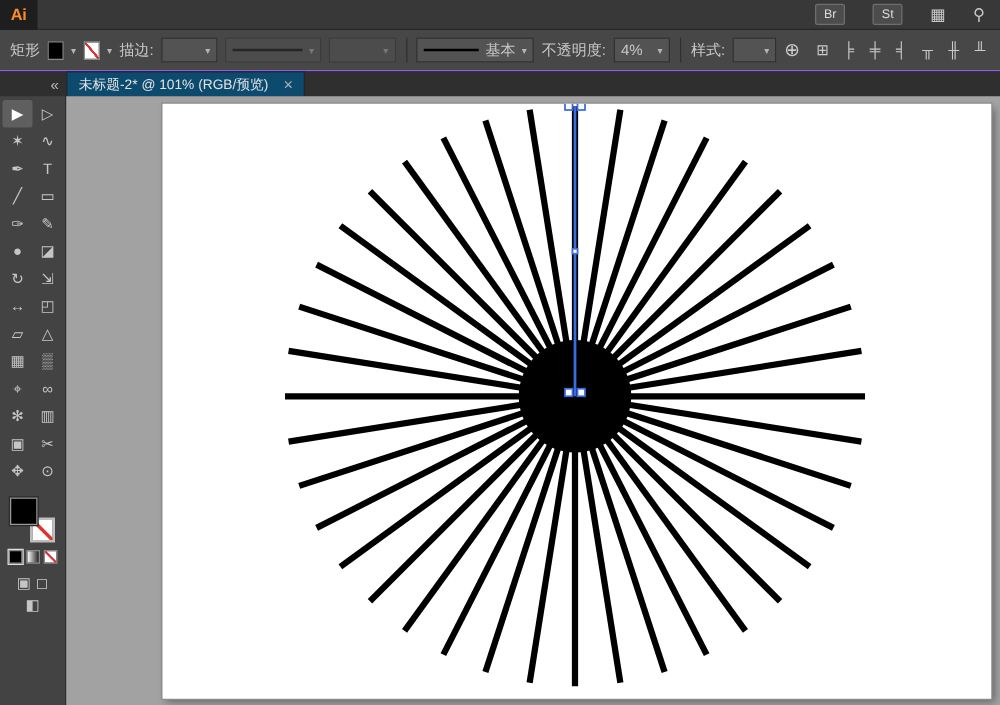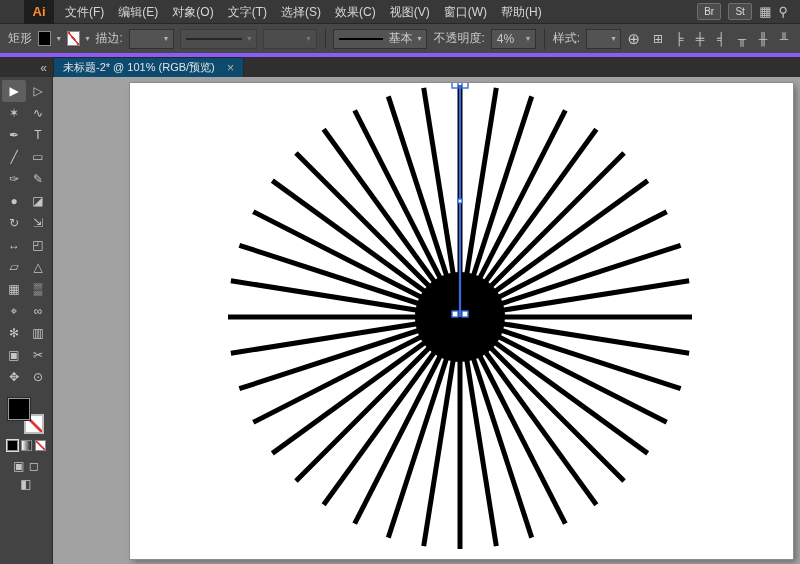--- a/index.html
+++ b/index.html
@@ -2,31 +2,31 @@
 <html><head>
 <meta charset="utf-8">
 <style>
   * { box-sizing: border-box; margin: 0; padding: 0; }
   html,body { width:800px; height:564px; overflow:hidden; }
   body { font-family:"Liberation Sans","DejaVu Sans",sans-serif; background:#333; }
   .app { width:800px; height:564px; display:flex; flex-direction:column; }
 
   
   .menubar { height:24px; background:#383838; border-bottom:1px solid #272727;
-             display:flex; align-items:center; color:#d6d6d6; font-size:12px; flex:0 0 24px;padding-left:24px; }
+             display:flex; align-items:center; color:#d6d6d6; font-size:12px; flex:0 0 24px; }
   .logo { width:30px; height:24px; background:#1e1e1e; color:#ff8a2a; font-weight:bold;
           display:flex; align-items:center; justify-content:center; font-size:13px; margin-right:4px; }
   .menu-item { padding:0 7px; height:24px; line-height:24px; white-space:nowrap; cursor:default; }
-  .menubar-right { margin-left:auto; display:flex; align-items:flex-end; gap:7px; padding-right:12px; }
+  .menubar-right { margin-left:auto; display:flex; align-items:flex-end; gap:22px; padding-right:12px; }
   .mini-app { width:24px; height:17px; background:#4c4c4c; border:1px solid #6e6e6e; border-radius:2px;
               font-size:10px; color:#ddd; display:flex; align-items:center; justify-content:center; }
   .bar-icon { color:#c9c9c9; font-size:13px; line-height:17px; }
 
   
-  .controlbar { height:33px; background:#474747; border-bottom:4px solid #8b5cf6;
+  .controlbar { height:33px; background:#474747; border-bottom:1px solid #8b5cf6;
                 display:flex; align-items:center; gap:6px; padding:0 8px; font-size:12px; color:#c9c9c9;
                 flex:0 0 33px; white-space:nowrap; }
   .swatch { width:15px; height:15px; border:1px solid #8a8a8a; display:inline-block; }
   .swatch-black { background:#000; }
   .swatch-none { background:linear-gradient(to top right,#fff 44%,#d33 45%,#d33 55%,#fff 56%); }
   .dd-arrow { font-size:8px; color:#b5b5b5; }
   .dropdown { height:20px; background:#535353; border:1px solid #303030;
               display:flex; align-items:center; gap:5px; padding:0 5px; }
   .disabled { opacity:.45; }
   .vsep { width:1px; height:20px; background:#303030; margin:0 2px; }
@@ -69,31 +69,20 @@
               box-shadow:0 0 0 1px #8b8b8b, 3px 3px 6px rgba(0,0,0,.35); }
   .artboard svg { display:block; width:663px; height:476px; }
 </style>
 </head>
 <body>
 
 <div class="app">
 
   <div class="menubar">
     <div class="logo">Ai</div>
-    <div class="menubar-items" style="display:flex">
-        <div class="menu-item">文件(F)</div>
-        <div class="menu-item">编辑(E)</div>
-        <div class="menu-item">对象(O)</div>
-        <div class="menu-item">文字(T)</div>
-        <div class="menu-item">选择(S)</div>
-        <div class="menu-item">效果(C)</div>
-        <div class="menu-item">视图(V)</div>
-        <div class="menu-item">窗口(W)</div>
-        <div class="menu-item">帮助(H)</div>
-      </div>
     <div class="menubar-right">
         <div class="mini-app">Br</div>
         <div class="mini-app">St</div>
         <div class="bar-icon">▦</div>
         <div class="bar-icon">⚲</div>
       </div>
   </div>
 
   <div class="controlbar">
     <span>矩形</span>

